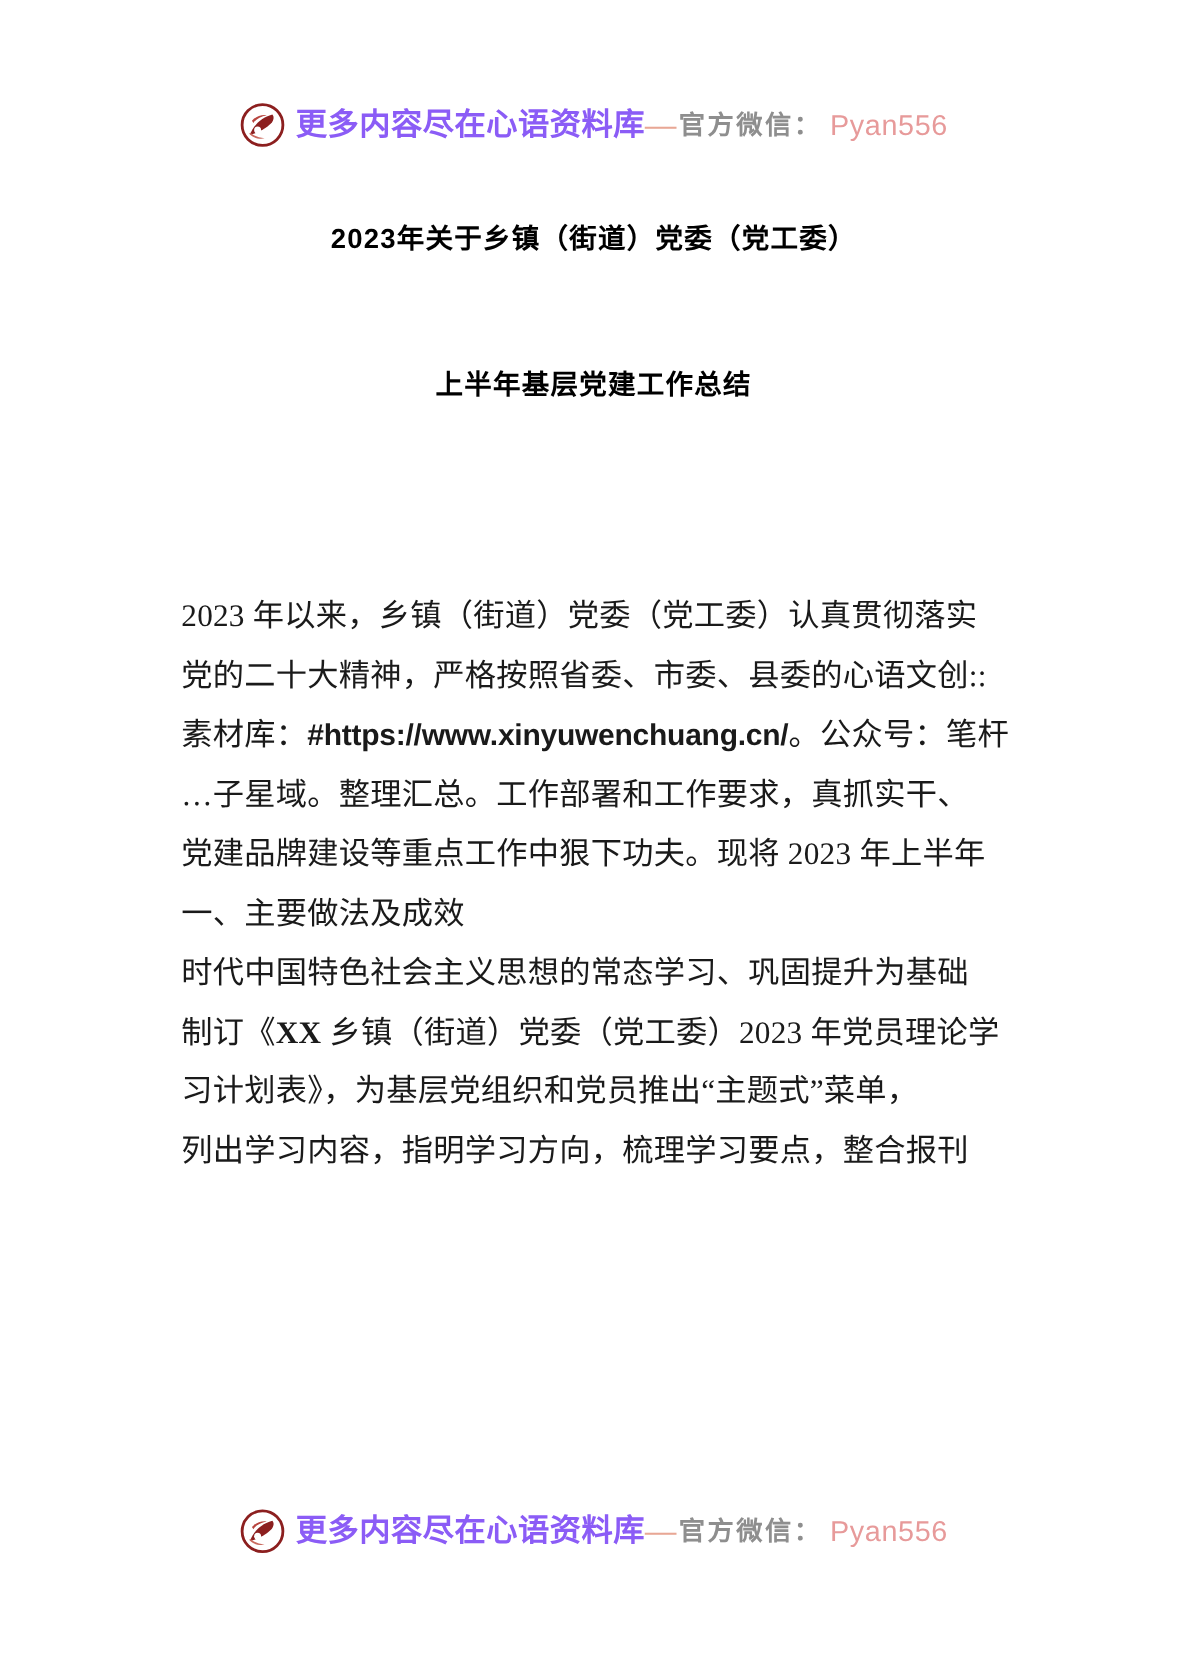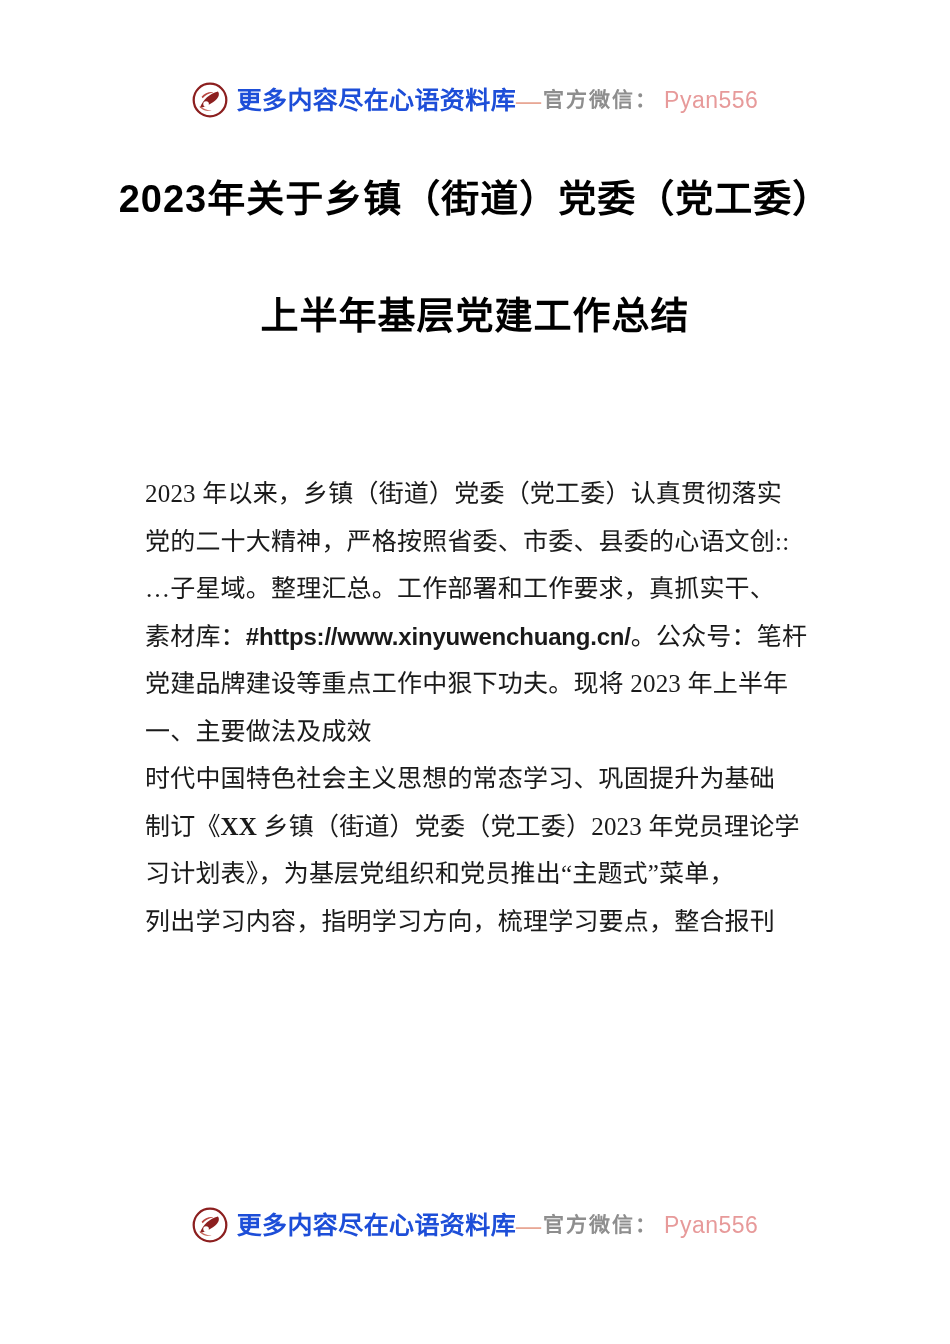--- a/index.html
+++ b/index.html
@@ -45,21 +45,21 @@
     margin-right: 9px;
     flex: 0 0 auto;
     display: block;
   }
 
   .wm-cn {
     font-family: Liberation Sans, sans-serif;
     font-size: 25px;
     font-weight: 700;
     letter-spacing: 0.4px;
-    color: #1d4ed8;
+    color: #8b5cf6;
     white-space: nowrap;
     line-height: 1;
   }
 
   .wm-dash {
     font-family: "Liberation Serif", "DejaVu Serif", serif;
     font-size: 25px;
     font-weight: 700;
     color: #e8a795;
     line-height: 1;
@@ -88,21 +88,21 @@
     text-align: center;
   }
 
   
   .doc-title {
     position: absolute;
     left: 0;
     width: 950px;
     text-align: center;
     font-family: "Liberation Sans", "DejaVu Sans", sans-serif;
-    font-size: 38px;
+    font-size: 22px;
     font-weight: 700;
     letter-spacing: 1px;
     color: #000000;
     line-height: 1;
     white-space: nowrap;
   }
   .doc-title.l1 { top: 180px; }
   .doc-title.l2 { top: 297px; }
 
   
@@ -153,25 +153,25 @@
   </div>
 
   <div class="doc-title l1">2023年关于乡镇（街道）党委（党工委）</div>
   <div class="doc-title l2">上半年基层党建工作总结</div>
 
   <div class="body-block">
 
     <div class="body-line">2023 年以来，乡镇（街道）党委（党工委）认真贯彻落实</div>
     <div class="body-line">党的二十大精神，严格按照省委、市委、县委的心语文创::</div>
 
-    <div class="body-line">…子星域。整理汇总。工作部署和工作要求，真抓实干、</div>
-
     <div class="body-line">
       <span>素材库：</span><span class="url-seg">#https://www.xinyuwenchuang.cn/</span><span>。公众号：笔杆</span>
     </div>
+
+    <div class="body-line">…子星域。整理汇总。工作部署和工作要求，真抓实干、</div>
     <div class="body-line">党建品牌建设等重点工作中狠下功夫。现将 2023 年上半年</div>
     <div class="body-line">一、主要做法及成效</div>
 
 
     <div class="body-line">时代中国特色社会主义思想的常态学习、巩固提升为基础</div>
 
     <div class="body-line">
       <span>制订《</span><span class="seg-b">XX</span><span> 乡镇（街道）党委（党工委）2023 年党员理论学</span>
     </div>
 

